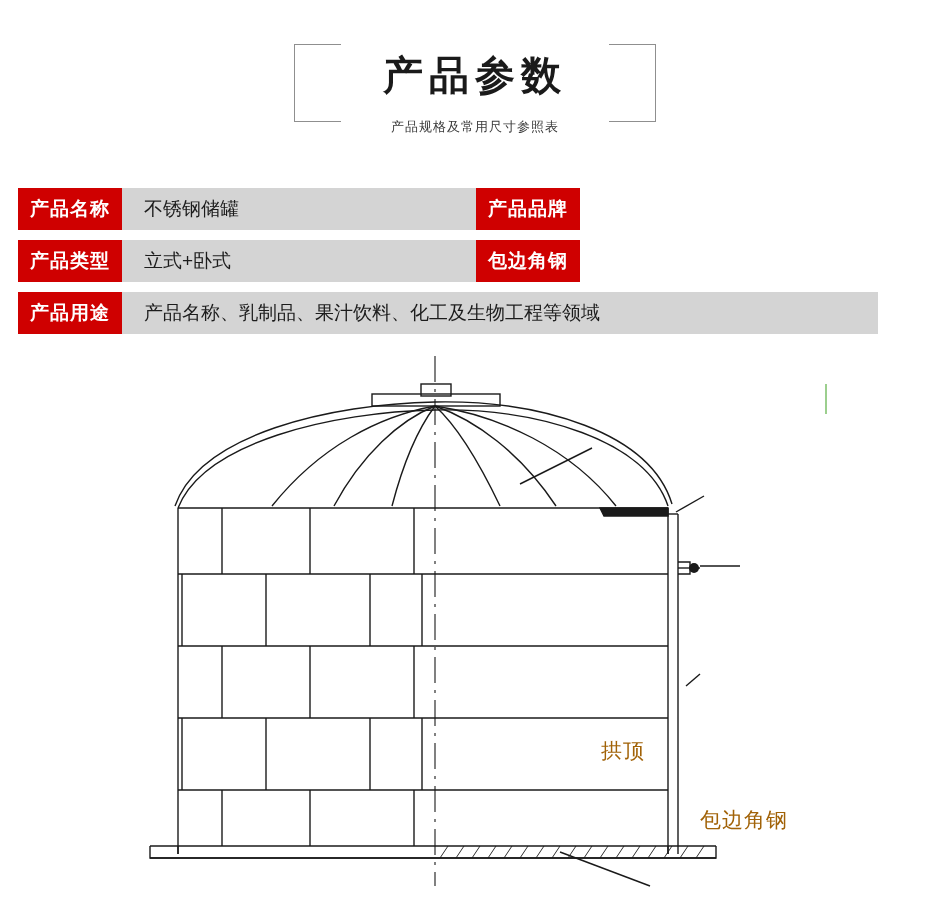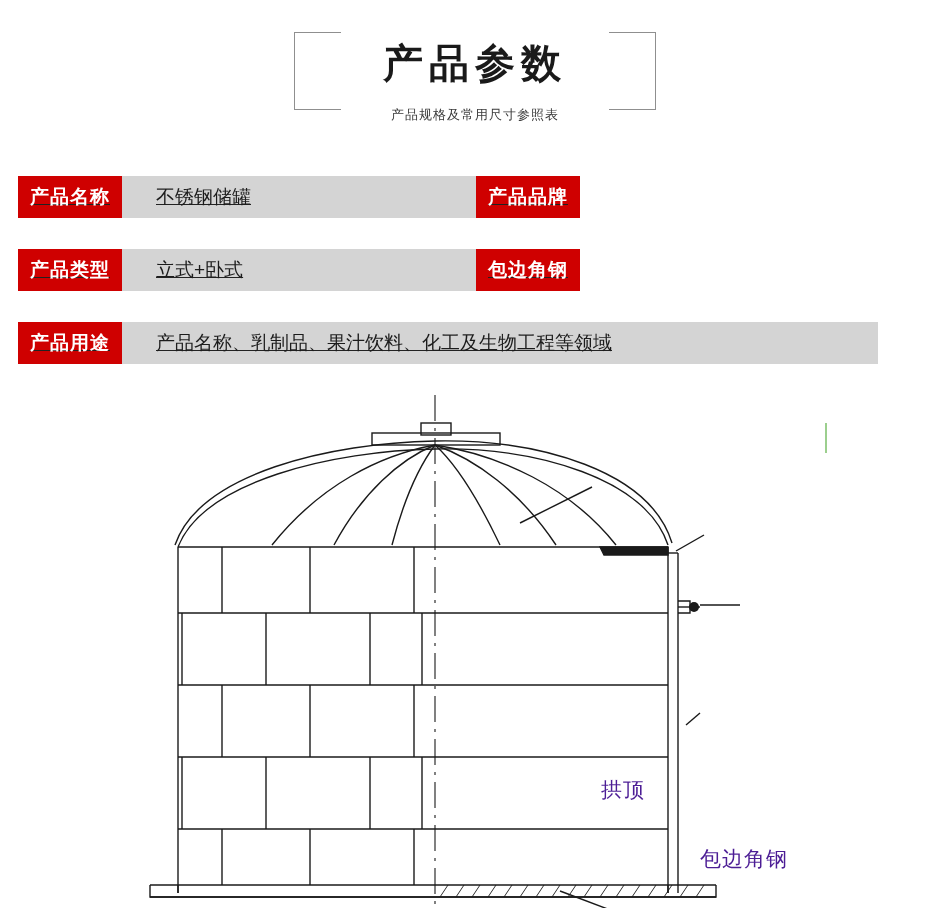--- a/index.html
+++ b/index.html
@@ -12,21 +12,21 @@
     height: 908px;
     position: relative;
     font-family: "Liberation Sans", "DejaVu Sans", sans-serif;
     color: #222;
     overflow: hidden;
   }
 
   
   .header {
     width: 950px;
-    padding-top: 28px;
+    padding-top: 40px;
     display: flex;
     justify-content: center;
   }
   .header-box {
     position: relative;
     width: 338px;
     padding: 12px 0 16px 0;
     text-align: center;
   }
   
@@ -61,22 +61,21 @@
     letter-spacing: 1px;
   }
 
   
   .specs {
     margin: 36px 0 0 18px;
     width: 916px;
   }
   .spec-row {
     display: flex;
-    margin-bottom: 31px;
-    text-decoration: underline;
+    margin-bottom: 10px;
   }
   .spec-pair {
     display: flex;
     align-items: stretch;
   }
   .spec-pair.half { width: 458px; }
   .spec-pair.full { width: 860px; }
 
   .spec-label {
     background: #cf0000;
@@ -89,21 +88,21 @@
     line-height: 42px;
     white-space: nowrap;
     flex: none;
   }
   .spec-value {
     background: #d4d4d4;
     color: #1c1c1c;
     font-size: 19px;
     height: 42px;
     line-height: 42px;
-    padding-left: 34px;
+    padding-left: 22px;
     flex: 1 1 auto;
     white-space: nowrap;
     overflow: hidden;
   }
   .spec-pair.half .spec-value { width: 318px; }
 
   
   .drawing-wrap {
     position: relative;
     margin-top: 22px;
@@ -111,21 +110,21 @@
     height: 560px;
   }
   .drawing-wrap svg {
     position: absolute;
     top: 0;
     left: 0;
   }
   .callout {
     position: absolute;
     font-size: 21px;
-    color: #4c1d95;
+    color: #a16207;
     letter-spacing: 1px;
     white-space: nowrap;
   }
   .callout-domeroof { left: 601px; top: 381px; }
   .callout-angle    { left: 700px; top: 450px; }
 </style>
 </head>
 <body>
 
 <div class="header">

